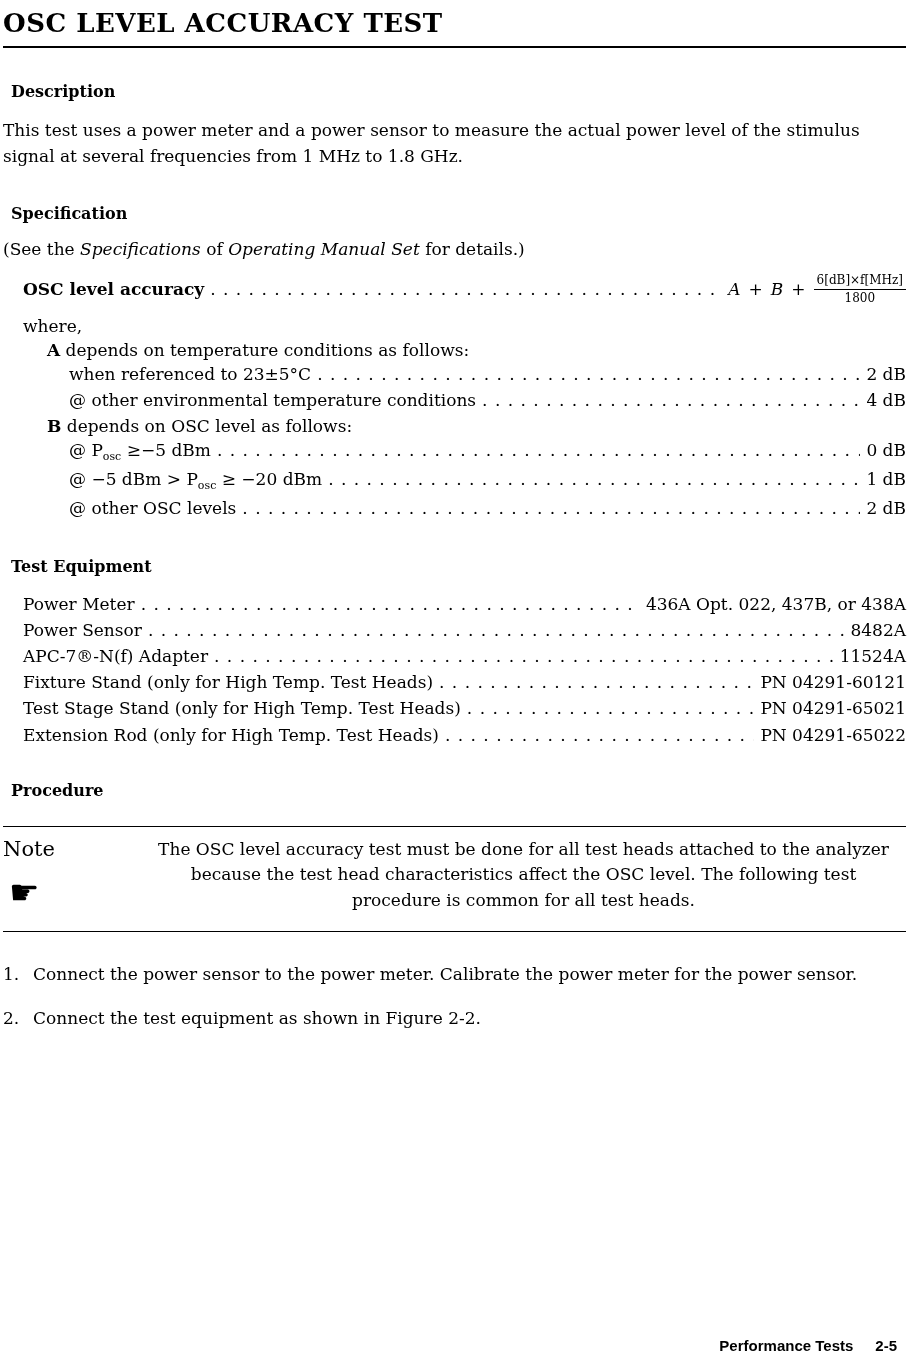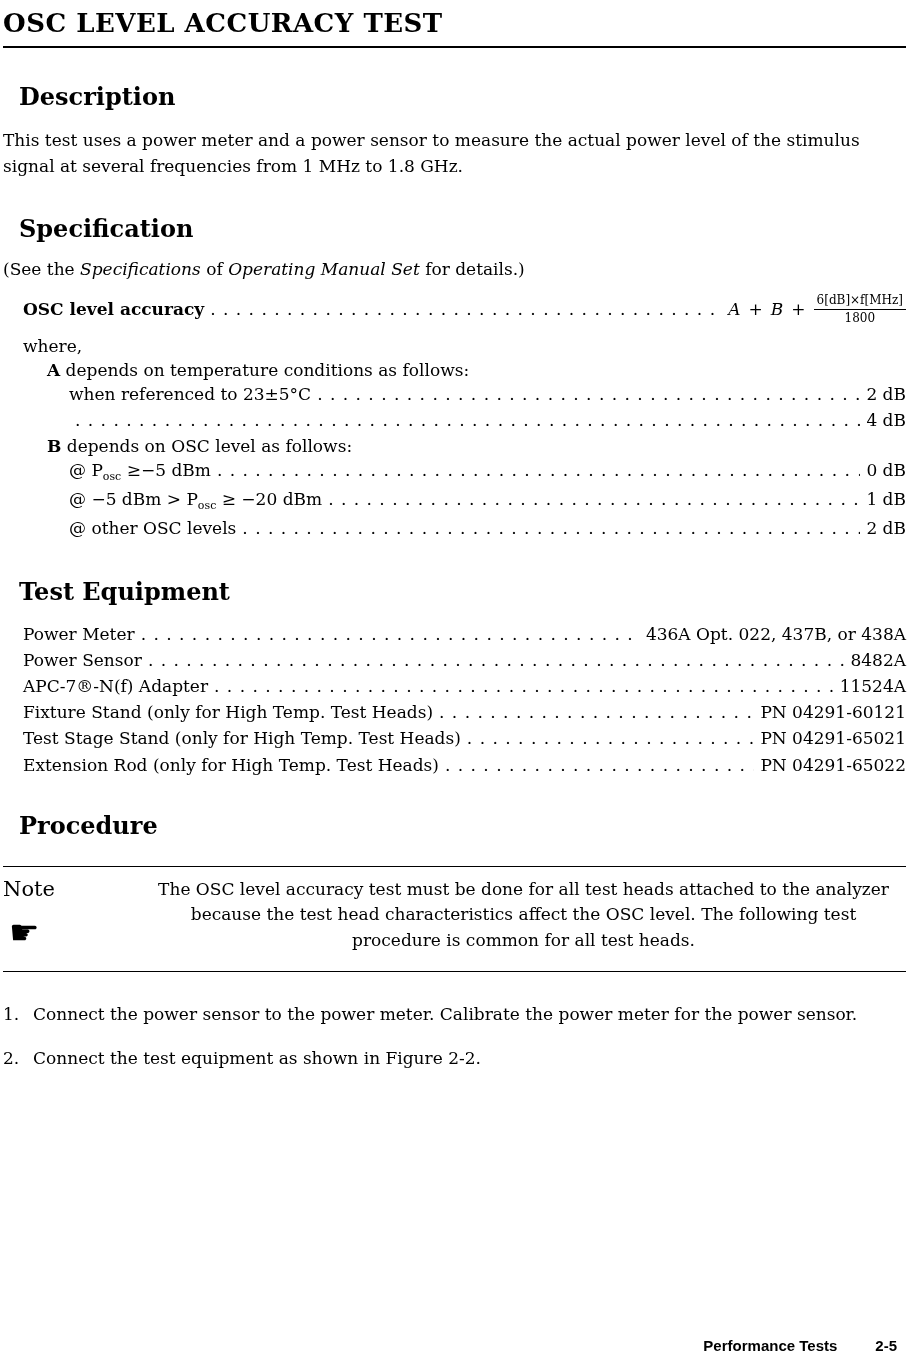--- a/index.html
+++ b/index.html
@@ -19,23 +19,23 @@
     font-weight: bold;
     letter-spacing: 0.5px;
     margin-bottom: 8px;
   }
   .title-rule {
     border: none;
     border-top: 2px solid #000;
     margin: 0 0 32px 0;
   }
   h2.section {
-    font-size: 24px;
+    font-size: 16px;
     font-weight: bold;
-    margin: 34px 0 16px 16px;
+    margin: 34px 0 16px 8px;
   }
   .body-text {
     font-size: 17px;
     line-height: 1.55;
   }
   .intro-line { font-size: 17px; margin-bottom: 14px; }
   .intro-line i { font-style: italic; }
 
   .dotrow {
     display: flex;
@@ -112,21 +112,21 @@
   ol.steps .steptext { flex: 1; }
 
   .footer {
     position: absolute;
     right: 12px;
     bottom: 8px;
     font-family: "Liberation Sans", sans-serif;
     font-weight: bold;
     font-size: 15px;
     display: flex;
-    gap: 38px;
+    gap: 22px;
   }
 </style>
 </head>
 <body>
 
 <div class="page">
 
   <div class="doc-title">OSC LEVEL ACCURACY TEST</div>
   <hr class="title-rule">
 
@@ -155,20 +155,21 @@
     <div class="where-line">where,</div>
 
     <div class="cond-line"><span class="boldlabel">A</span><span> depends on temperature conditions as follows:</span></div>
 
     <div class="dotrow indent3">
       <span class="label">when referenced to 23±5°C</span>
       <span class="leader"></span>
       <span class="value">2 dB</span>
     </div>
     <div class="dotrow indent3">
+      <span class="label">@ other environmental temperature conditions</span>
       <span class="leader"></span>
       <span class="value">4 dB</span>
     </div>
 
     <div class="cond-line"><span class="boldlabel">B</span><span> depends on OSC level as follows:</span></div>
 
     <div class="dotrow indent3">
       <span class="label"><span>@ P</span><sub>osc</sub><span> ≥−5 dBm</span></span>
       <span class="leader"></span>
       <span class="value">0 dB</span>

